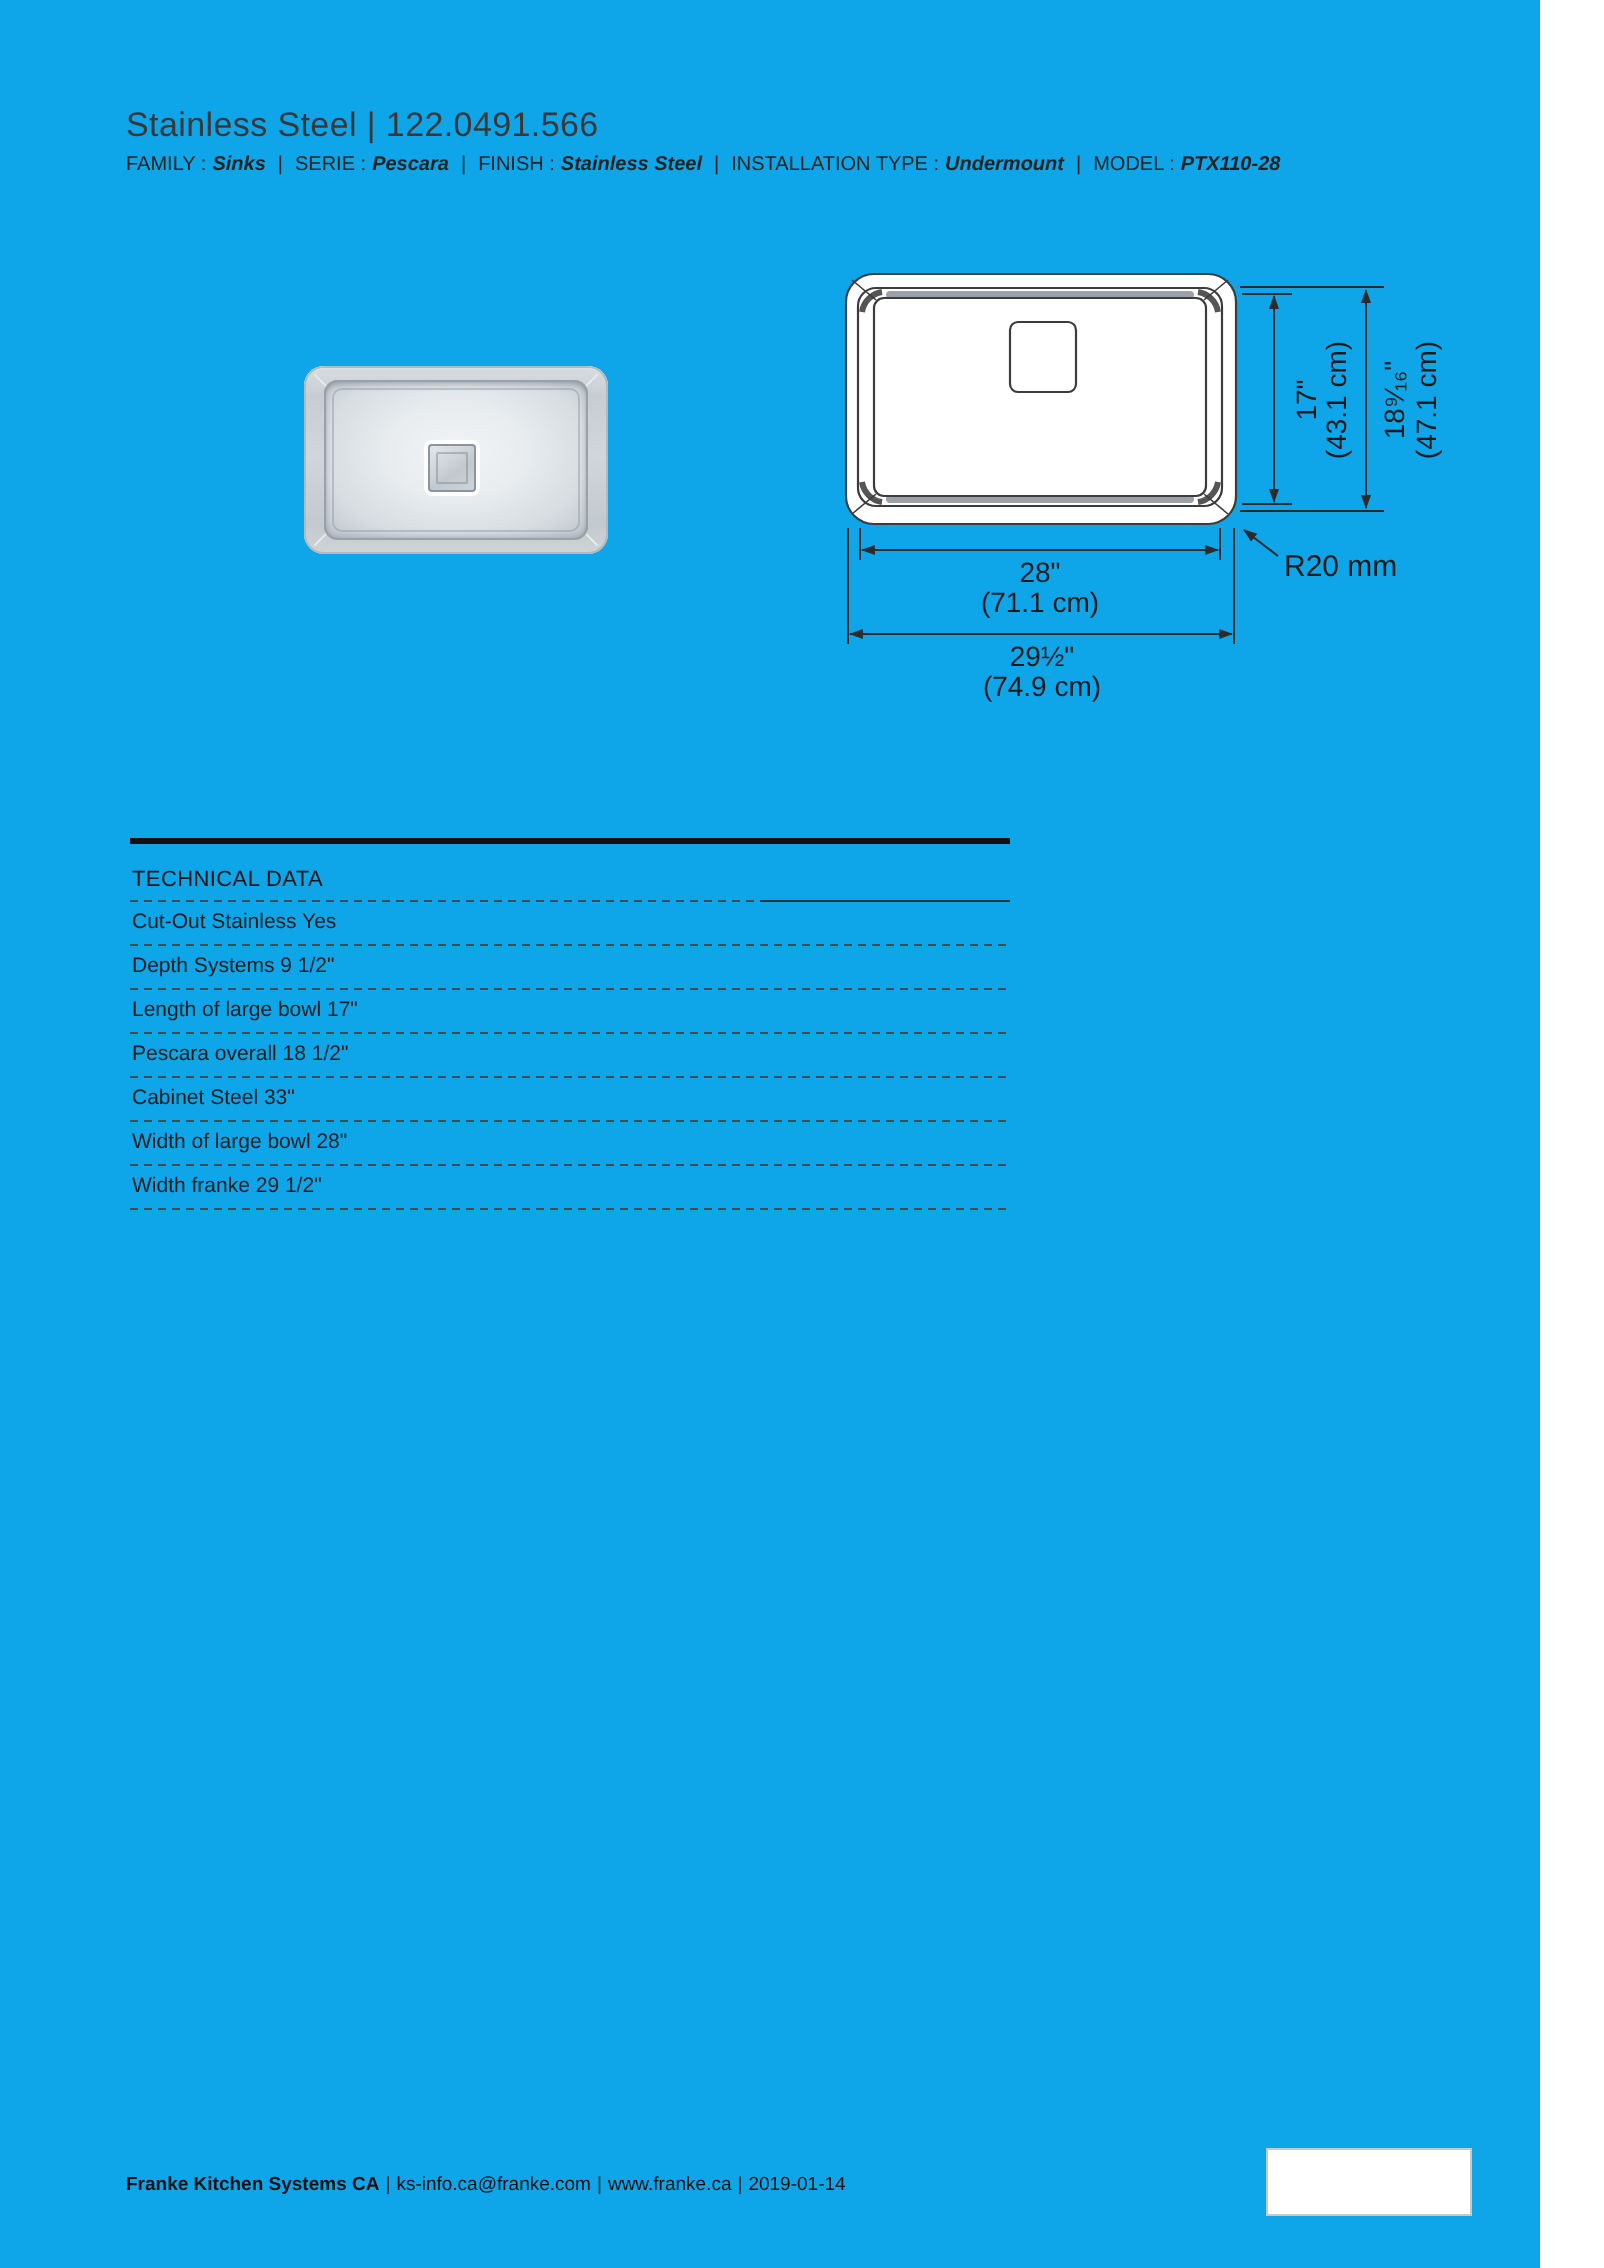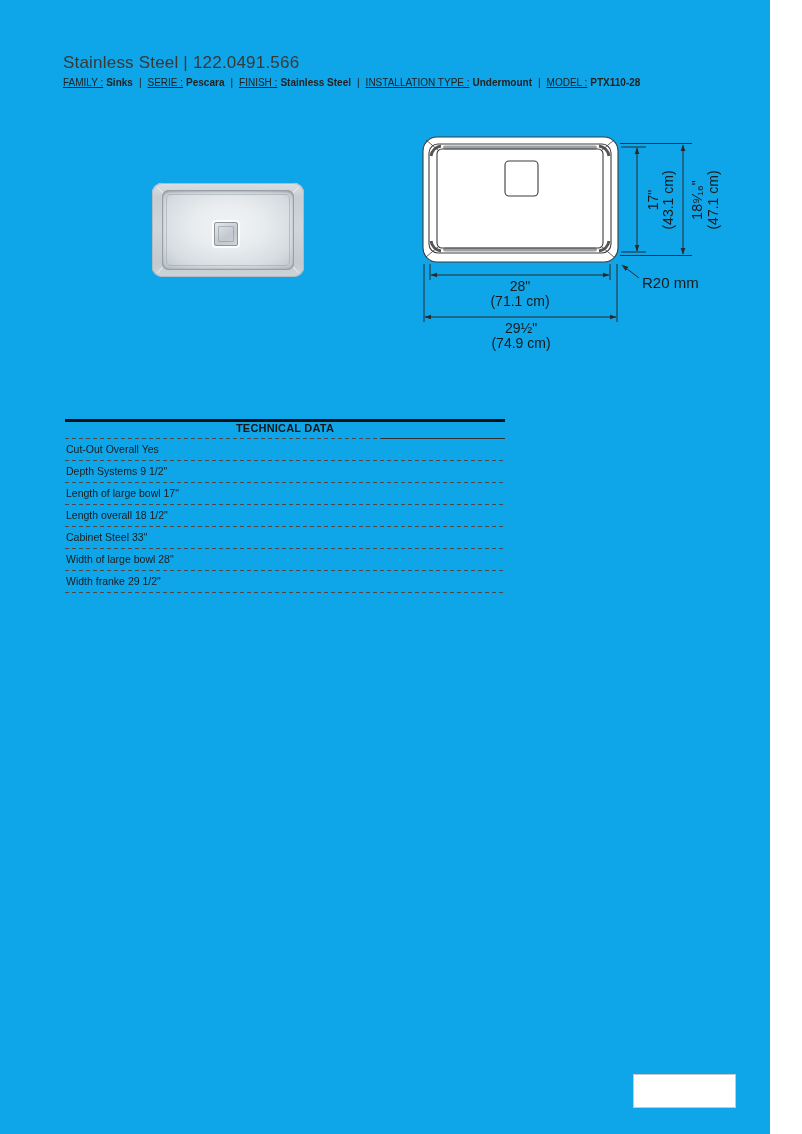--- a/index.html
+++ b/index.html
@@ -3,22 +3,22 @@
 <meta charset="utf-8">
 <style>
   * { margin:0; padding:0; box-sizing:border-box; }
   html,body { background:#ffffff; }
   body { font-family:"Liberation Sans", sans-serif; color:#1f1f1f; }
   .page { position:relative; width:770px; height:1134px; background:#0ea5e9; overflow:hidden; }
 
   
   .title { position:absolute; left:63px; top:53px; font-size:17px; color:#383838; letter-spacing:.2px; }
   .meta { position:absolute; left:63px; top:77px; font-size:10px; color:#222; white-space:nowrap; }
-  .meta .m-label { margin-right:3px;text-decoration:underline; }
-  .meta .m-value { font-weight:bold; }
+  .meta .m-label { margin-right:3px; }
+  .meta .m-value { font-weight:bold;font-style:italic; }
   .meta .m-sep { margin:0 6px; color:#222; }
 
   
   .photo { position:absolute; left:152px; top:183px; width:152px; height:94px; }
   .photo-outer { position:absolute; inset:0; border-radius:10px;
     background:linear-gradient(180deg,#d8dde0 0%,#c7ced3 16%,#d0d6da 48%,#c3cacf 84%,#ced4d7 100%);
     box-shadow: inset 0 0 0 1px #b2b9bf, inset 0 1px 1px #eef0f2; }
   .seam { position:absolute; width:15px; height:1px; background:#e9edef; opacity:.9; }
   .seam.tl { left:3px;  top:9px;    transform:rotate(45deg); }
   .seam.tr { right:3px; top:9px;    transform:rotate(-45deg); }
@@ -35,21 +35,21 @@
   .photo-drain::after { content:""; position:absolute; inset:3px; border:1px solid rgba(130,140,148,.5); border-radius:1px; }
 
   
   .drawing { position:absolute; left:415px; top:130px; width:330px; height:232px; }
   .drawing text { font-family:"Liberation Sans", sans-serif; font-size:14px; fill:#1a1a1a; }
   .drawing text.r20 { font-size:15px; }
 
   
   .tech { position:absolute; left:65px; top:419px; width:440px; font-size:10.5px; }
   .tech-topline { height:2.5px; background:#111; }
-  .tech-header { font-size:11px; font-weight:bold; padding:0 1px 4px 1px; color:#161616; letter-spacing:.2px;text-align:center; }
+  .tech-header { font-size:11px; font-weight:normal; padding:12px 1px 4px 1px; color:#161616; letter-spacing:.2px; }
   .hdr-rule { display:flex; height:1px; }
   .hdr-rule .dash-seg { width:71.5%; height:1px;
     background-image:repeating-linear-gradient(90deg,#4a4a4a 0 4px, rgba(0,0,0,0) 4px 7px); }
   .hdr-rule .solid-seg { flex:1; height:1px; background:#333; }
   .tech-row { padding:4px 1px 5px 1px; color:#1c1c1c; }
   .row-rule { height:1px;
     background-image:repeating-linear-gradient(90deg,#4a4a4a 0 4px, rgba(0,0,0,0) 4px 7px); }
 
   
   .footer-text { position:absolute; left:63px; top:1087px; font-size:9.5px; color:#111; white-space:nowrap; }
@@ -137,37 +137,40 @@
   </svg>
 
   <div class="tech">
     <div class="tech-topline"></div>
     <div class="tech-header">TECHNICAL DATA</div>
     <div class="hdr-rule">
         <span class="dash-seg"></span>
         <span class="solid-seg"></span>
       </div>
 
-    <div class="tech-row"><span>Cut-Out Overall</span> <span>Yes</span></div>
+    <div class="tech-row"><span>Cut-Out Stainless</span> <span>Yes</span></div>
     <div class="row-rule"></div>
 
     <div class="tech-row"><span>Depth Systems</span> <span>9 1/2"</span></div>
     <div class="row-rule"></div>
 
     <div class="tech-row"><span>Length of large bowl</span> <span>17"</span></div>
     <div class="row-rule"></div>
 
-    <div class="tech-row"><span>Length overall</span> <span>18 1/2"</span></div>
+    <div class="tech-row"><span>Pescara overall</span> <span>18 1/2"</span></div>
     <div class="row-rule"></div>
 
     <div class="tech-row"><span>Cabinet Steel</span> <span>33"</span></div>
     <div class="row-rule"></div>
 
     <div class="tech-row"><span>Width of large bowl</span> <span>28"</span></div>
     <div class="row-rule"></div>
 
     <div class="tech-row"><span>Width franke</span> <span>29 1/2"</span></div>
     <div class="row-rule"></div>
   </div>
 
+  <div class="footer-text">
+    <span class="f-company">Franke Kitchen Systems CA</span><span class="f-sep">|</span><span>ks-info.ca@franke.com</span><span class="f-sep">|</span><span>www.franke.ca</span><span class="f-sep">|</span><span>2019-01-14</span>
+  </div>
   <div class="footer-box"></div>
 
 </div>
 
 </body></html>

